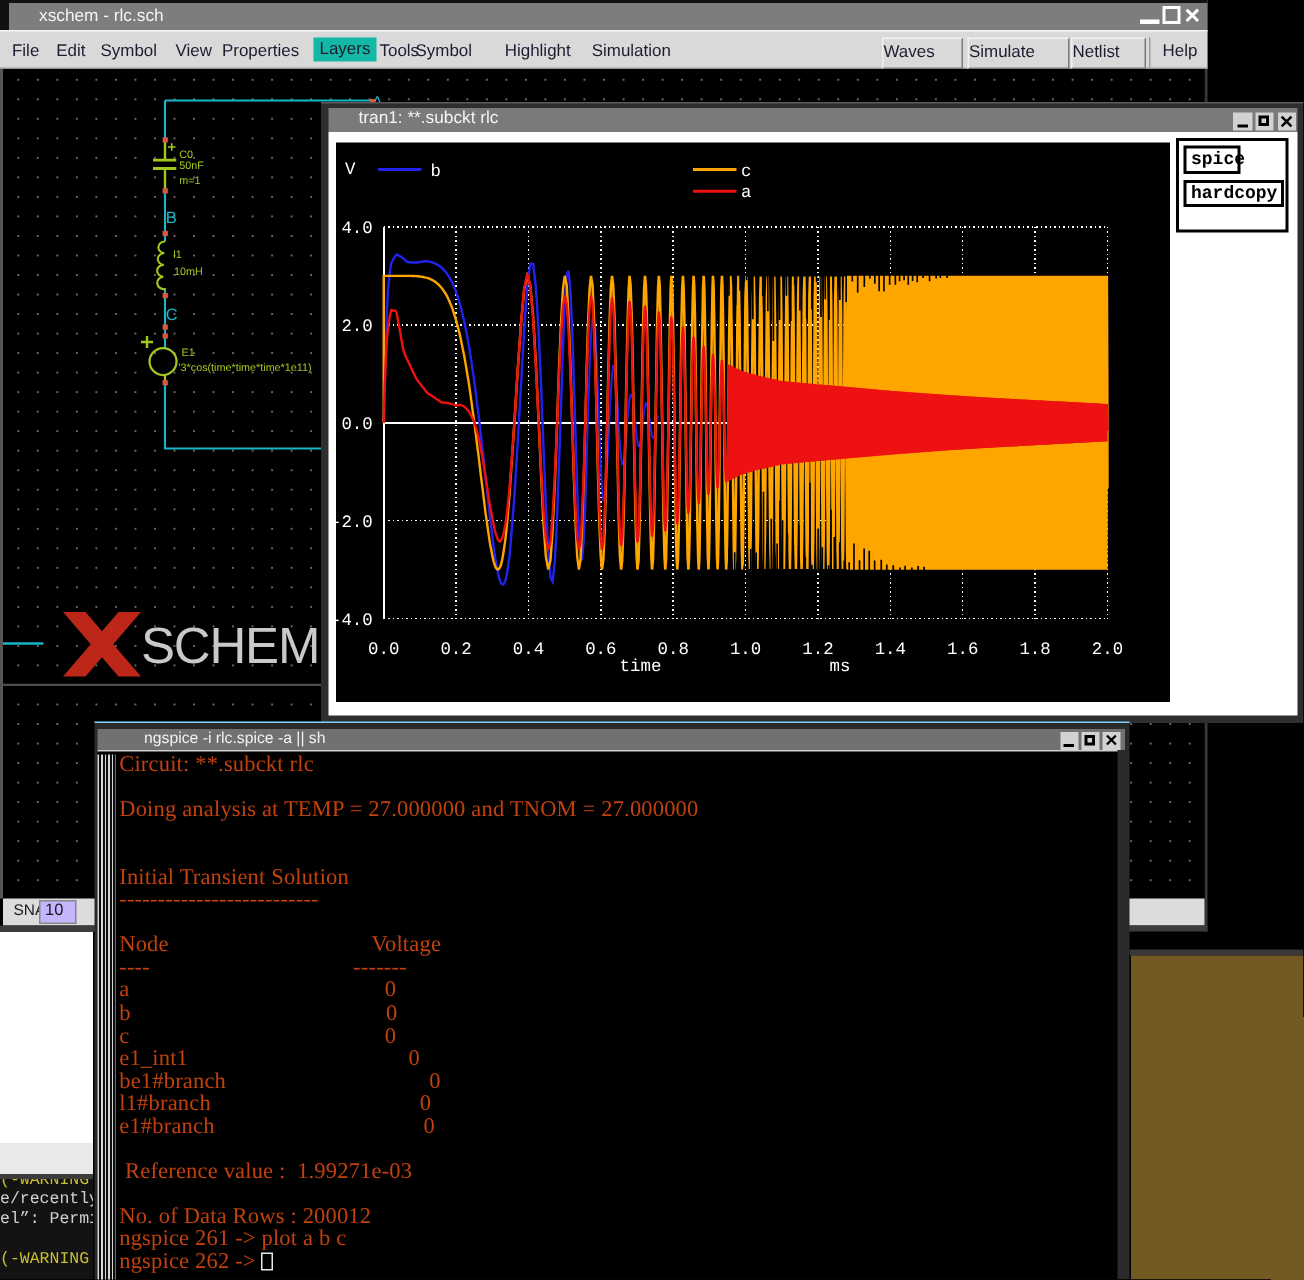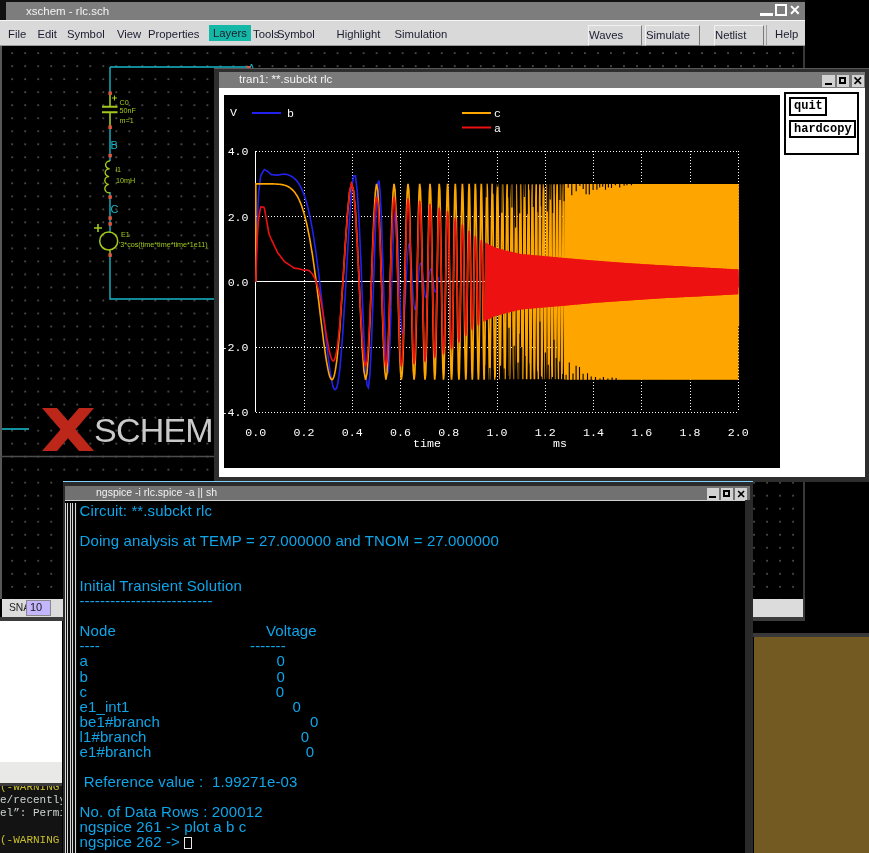--- a/index.html
+++ b/index.html
@@ -38,21 +38,21 @@
 .sqbtn{position:absolute;background:#d2d2d2;color:#000;font-weight:bold;text-align:center}
 #tplot{position:absolute;left:5px;top:6.5px;width:556px;height:373px;background:#000}
 #tpanel{position:absolute;left:565px;top:3.5px;width:75px;height:63px;border:2px solid #000;background:#fff}
 .pbtn{position:absolute;border:2px solid #000;background:#fff;font-family:"Liberation Mono",monospace;font-weight:bold;font-size:12px;color:#000;line-height:14px;padding:0 3px}
 
 #nw{left:63px;top:481px;width:690px;height:372px;background:#2a2a2a;border-top:1px solid #7dd3fc}
 #ntitle{position:absolute;left:2px;top:3.5px;width:685px;height:14.5px;background:#717171;color:#f2f2f2;font-size:10.5px}
 #ntitle span{position:absolute;left:31px;top:0.5px}
 #ncontent{position:absolute;left:2px;top:18px;width:680px;height:354px;background:#000;border-top:1.5px solid #cfcfcf}
 #nscroll{position:absolute;left:0;top:1.5px;width:12px;height:352.5px;background:repeating-linear-gradient(90deg,#d8d8d8 0 1px,#0e0e0e 1px 2.4px)}
-#nterm{position:absolute;left:14.5px;top:2px;font-family:Liberation Sans, sans-serif;font-size:15px;line-height:15.05px;color:#0ea5e9;white-space:pre;letter-spacing:0.12px}
+#nterm{position:absolute;left:14.5px;top:2px;font-family:Liberation Serif, serif;font-size:15px;line-height:15.05px;color:#c2410c;white-space:pre;letter-spacing:0.12px}
 #nterm .cur{display:inline-block;width:8px;height:12px;border:1px solid #e8e8e8;vertical-align:-2px}
 </style></head>
 <body>
 <div class="abs" id="brownline"></div>
 <div class="abs" id="brown"></div>
 <div class="abs" id="xtermwhite"></div>
 <div class="abs" id="xtermgray"></div>
 <div class="abs" id="console"><div style="margin-top:-5px"><span class="y">(-WARNING **:</span>
 <span style="color:#ccd2d2">e/recently-us</span>
 <span style="color:#ccd2d2">el”: Permiss</span>
@@ -71,21 +71,21 @@
       <span class="mi" style="left:37.5px">Edit</span>
       <span class="mi" style="left:67.0px">Symbol</span>
       <span class="mi" style="left:117.0px">View</span>
       <span class="mi" style="left:148.0px">Properties</span>
       <span class="mi" style="left:253.0px">Tools</span>
       <span class="mi" style="left:277px">Symbol</span>
       <span class="mi" style="left:336.5px">Highlight</span>
       <span class="mi" style="left:394.5px">Simulation</span>
       <span class="mi" id="layers" style="left:209px">Layers</span>
       <span class="btn" style="left:588px;width:53.5px">Waves</span>
-      <span class="btn" style="left:645px;width:55px">Simulate</span>
+      <span class="btn" style="left:645px;width:68px">Simulate</span>
       <span class="btn" style="left:714px;width:50px">Netlist</span>
       <span style="position:absolute;left:766px;top:4px;width:1px;height:21px;background:#9f9f9f"></span>
       <span class="mi" style="left:775px">Help</span>
     </div>
   <div class="abs" id="canvas"></div>
   <div class="abs" id="lstrip"></div>
   <svg id="schem" width="805" height="553" viewBox="0 0 805 553">
 <g stroke="#17b6c8" stroke-width="1.4" fill="none">
 <path d="M110,21H248M110,21V47M110,81V115M110,146V186M110,209V253H214"></path>
 <path d="M2,383H29" stroke-width="1.6"></path>
@@ -200,21 +200,21 @@
 <path d="M167.1,212.6L168.1,180.1L169.1,150.7L170.0,128.5L171.0,116.5L171.9,115.8L172.9,125.8L173.8,144.2L174.7,167.6L175.6,192.2L176.5,214.2L177.3,230.3L178.2,238.6L179.1,238.5L179.9,230.7L180.7,217.0L181.6,200.0L182.4,182.4L183.2,166.7L184.0,155.0L184.8,148.8L185.6,148.8L186.3,154.5L187.1,164.7L187.9,177.4L188.6,190.5L189.3,202.1L190.1,210.4L190.8,214.4L191.5,214.0L192.3,209.5L193.0,202.0L193.7,193.0L194.4,183.9L195.1,176.3L195.7,171.1L196.4,168.2L197.1,168.1L197.8,170.9L198.4,176.0L199.1,182.4L199.8,189.3L200.4,195.5L201.0,200.1L201.7,202.5L202.3,202.4L202.9,199.9L203.6,195.6L204.2,190.2L204.8,184.5L205.4,179.4L206.0,175.8L206.6,173.9L207.2,174.1L207.8,176.2L208.4,179.8L209.0,184.3L209.6,188.8L210.2,192.8L210.7,195.7L211.3,197.0L211.9,196.7L212.4,195.0L213.0,192.1L213.6,188.6L214.1,185.1L214.7,182.1" fill="none" stroke="#2222ee" stroke-width="1.3"></path>
 <path d="M31.8,186.8L31.8,88.9L32.5,88.9L33.2,88.9L34.0,88.9L34.7,88.9L35.4,88.9L36.1,88.9L36.9,88.9L37.6,88.9L38.3,88.9L39.0,88.9L39.8,88.9L40.5,88.9L41.2,88.9L41.9,88.9L42.7,88.9L43.4,88.9L44.1,88.9L44.8,88.9L45.6,88.9L46.3,88.9L47.0,88.9L47.7,88.9L48.4,88.9L49.2,88.9L49.9,88.9L50.6,89.0L51.3,89.0L52.1,89.0L52.8,89.1L53.5,89.1L54.2,89.2L55.0,89.2L55.7,89.3L56.4,89.4L57.1,89.5L57.9,89.6L58.6,89.8L59.3,89.9L60.0,90.1L60.8,90.3L61.5,90.5L62.2,90.8L62.9,91.1L63.6,91.4L64.4,91.8L65.1,92.2L65.8,92.7L66.5,93.2L67.3,93.8L68.0,94.4L68.7,95.1L69.4,95.8L70.2,96.7L70.9,97.6L71.6,98.6L72.3,99.7L73.1,100.8L73.8,102.1L74.5,103.5L75.2,105.0L75.9,106.7L76.7,108.4L77.4,110.3L78.1,112.4L78.8,114.6L79.6,116.9L80.3,119.4L81.0,122.1L81.7,124.9L82.5,127.9L83.2,131.1L83.9,134.5L84.6,138.1L85.4,141.9L86.1,145.8L86.8,150.0L87.5,154.3L88.3,158.8L89.0,163.6L89.7,168.5L90.4,173.5L91.1,178.8L91.9,184.2L92.6,189.7L93.3,195.3L94.0,201.1L94.8,206.9L95.5,212.8L96.2,218.8L96.9,224.7L97.7,230.6L98.4,236.5L99.1,242.2L99.8,247.8L100.6,253.1L101.3,258.3L102.0,263.1L102.7,267.6L103.5,271.7L104.2,275.4L104.9,278.5L105.6,281.0L106.3,283.0L107.1,284.2L107.8,284.7L108.5,284.5L109.2,283.4L110.0,281.5L110.7,278.6L111.4,274.9L112.1,270.3L112.9,264.7L113.6,258.2L114.3,250.8L115.0,242.6L115.8,233.6L116.2,227.2L118.7,190.0L121.1,152.2L123.4,119.8L125.5,97.6L127.5,88.9L129.5,95.1L131.4,115.3L133.2,146.4L135.0,183.6L136.7,221.4L138.3,253.8L139.9,276.0L141.5,284.7L143.0,278.5L144.4,258.3L145.9,227.2L147.3,190.0L148.6,152.2L150.0,119.8L151.3,97.6L152.5,88.9L153.8,95.1L155.0,115.3L156.2,146.4L157.4,183.6L158.5,221.4L159.7,253.8L160.8,276.0L161.9,284.7L163.0,278.5L164.0,258.3L165.1,227.2L166.1,190.0L167.1,152.2" fill="none" stroke="#ffa500" stroke-width="1.6"></path>
 <path d="M167.1,152.2L168.1,119.8L169.1,97.6L170.0,88.9L171.0,95.1L171.9,115.3L172.9,146.4L173.8,183.6L174.7,221.4L175.6,253.8L176.5,276.0L177.3,284.7L178.2,278.5L179.1,258.3L179.9,227.2L180.7,190.0L181.6,152.2L182.4,119.8L183.2,97.6L184.0,88.9L184.8,95.1L185.6,115.3L186.3,146.4L187.1,183.6L187.9,221.4L188.6,253.8L189.3,276.0L190.1,284.7L190.8,278.5L191.5,258.3L192.3,227.2L193.0,190.0L193.7,152.2L194.4,119.8L195.1,97.6L195.7,88.9L196.4,95.1L197.1,115.3L197.8,146.4L198.4,183.6L199.1,221.4L199.8,253.8L200.4,276.0L201.0,284.7L201.7,278.5L202.3,258.3L202.9,227.2L203.6,190.0L204.2,152.2L204.8,119.8L205.4,97.6L206.0,88.9L206.6,95.1L207.2,115.3L207.8,146.4L208.4,183.6L209.0,221.4L209.6,253.8L210.2,276.0L210.7,284.7L211.3,278.5L211.9,258.3L212.4,227.2L213.0,190.0L213.6,152.2L214.1,119.8L214.7,97.6L215.2,88.9L215.8,95.1L216.3,115.3L216.8,146.4L217.4,183.6L217.9,221.4L218.4,253.8L219.0,276.0L219.5,284.7L220.0,278.5L220.5,258.3L221.0,227.2L221.6,190.0L222.1,152.2L222.6,119.8L223.1,97.6L223.6,88.9L224.1,95.1L224.6,115.3L225.1,146.4L225.6,183.6L226.0,221.4L226.5,253.8L227.0,276.0L227.5,284.7L228.0,278.5L228.5,258.3L228.9,227.2L229.4,190.0L229.9,152.2L230.3,119.8L230.8,97.6L231.3,88.9L231.7,95.1L232.2,115.3L232.6,146.4L233.1,183.6L233.5,221.4L234.0,253.8L234.4,276.0L234.9,284.7L235.3,278.5L235.8,258.3L236.2,227.2L236.7,190.0L237.1,152.2L237.5,119.8L238.0,97.6L238.4,88.9L238.8,95.1L239.3,115.3L239.7,146.4L240.1,183.6L240.5,221.4L240.9,253.8L241.4,276.0L241.8,284.7L242.2,278.5L242.6,258.3L243.0,227.2L243.4,190.0L243.8,152.2L244.3,119.8L244.7,97.6L245.1,88.9L245.5,95.1L245.9,115.3L246.3,146.4L246.7,183.6L247.1,221.4L247.5,253.8L247.9,276.0L248.3,284.7L248.6,278.5L249.0,258.3L249.4,227.2L249.8,190.0L250.2,152.2L250.6,119.8L251.0,97.6L251.3,88.9L251.7,95.1L252.1,115.3L252.5,146.4L252.9,183.6L253.2,221.4L253.6,253.8L254.0,276.0L254.4,284.7L254.7,278.5L255.1,258.3L255.5,227.2L255.8,190.0L256.2,152.2L256.6,119.8L256.9,97.6L257.3,88.9L257.6,95.1L258.0,115.3L258.4,146.4L258.7,183.6L259.1,221.4L259.4,253.8L259.8,276.0L260.1,284.7L260.5,278.5L260.8,258.3L261.2,227.2L261.5,190.0L261.9,152.2L262.2,119.8L262.6,97.6L262.9,88.9L263.3,95.1L263.6,115.3L264.0,146.4L264.3,183.6L264.6,221.4L265.0,253.8L265.3,276.0L265.6,284.7L266.0,278.5L266.3,258.3L266.7,227.2L267.0,190.0L267.3,152.2L267.6,119.8L268.0,97.6L268.3,88.9L268.6,95.1L269.0,115.3L269.3,146.4L269.6,183.6L269.9,221.4L270.3,253.8L270.6,276.0L270.9,284.7L271.2,278.5L271.5,258.3L271.9,227.2L272.2,190.0L272.5,152.2L272.8,119.8L273.0,102.3L273.6,89.3L274.1,113.5L274.6,165.7L275.1,226.0L275.6,271.3L276.0,284.3L276.5,260.1L277.0,207.9L277.5,147.6L278.0,102.3L278.5,89.3L279.0,113.5L279.4,165.7L279.9,226.0L280.4,271.3L280.9,284.3L281.4,260.1L281.8,207.9L282.3,147.6L282.8,102.3L283.2,89.3L283.7,113.5L284.2,165.7L284.6,226.0L285.1,271.3L285.5,284.3L286.0,260.1L286.4,207.9L286.9,147.6L287.3,102.3L287.8,89.3L288.2,113.5L288.7,165.7L289.1,226.0L289.6,271.3L290.0,284.3L290.5,260.1L290.9,207.9L291.3,147.6L291.8,102.3L292.2,89.3L292.6,113.5L293.1,165.7L293.5,226.0L293.9,271.3L294.4,284.3L294.8,260.1L295.2,207.9L295.6,147.6L296.1,102.3L296.5,89.3L296.9,113.5L297.3,165.7L297.7,226.0L298.1,271.3L298.6,284.3L299.0,260.1L299.4,207.9L299.8,147.6L300.2,102.3L300.6,89.3L301.0,113.5L301.4,165.7L301.8,226.0L302.2,271.3L302.6,284.3L303.0,260.1L303.4,207.9L303.8,147.6L304.2,102.3L304.6,89.3L305.0,113.5L305.4,165.7L305.8,226.0L306.2,271.3L306.6,284.3L307.0,260.1L307.4,207.9L307.7,147.6L308.1,102.3L308.5,89.3L308.9,113.5L309.3,165.7L309.7,226.0L310.0,271.3L310.4,284.3L310.8,260.1L311.2,207.9L311.5,147.6L311.9,102.3L312.3,89.3L312.7,113.5L313.0,165.7L313.4,226.0L313.8,271.3L314.2,284.3L314.5,260.1L314.9,207.9L315.3,147.6L315.6,102.3L316.0,89.3L316.4,113.5L316.7,165.7L317.1,226.0L317.4,271.3L317.8,284.3L318.2,260.1L318.5,207.9L318.9,147.6L319.2,102.3L319.6,89.3L319.9,113.5L320.3,165.7L320.6,226.0L321.0,271.3L321.3,284.3L321.7,260.1L322.0,207.9L322.4,147.6L322.7,102.3L323.1,89.3L323.4,113.5L323.8,165.7L324.1,226.0L324.5,271.3L324.8,284.3L325.2,260.1L325.5,207.9L325.8,147.6L326.2,102.3L326.5,89.3L326.9,113.5L327.2,165.7L327.5,226.0L327.9,271.3L328.2,284.3L328.5,260.1L328.9,207.9L329.2,147.6L329.5,102.3L329.9,89.3L330.2,113.5L330.5,165.7L330.9,226.0L331.2,271.3L331.5,284.3L331.8,260.1L332.2,207.9L332.5,147.6L332.8,102.3L333.1,89.3L333.5,113.5L333.8,165.7L334.1,226.0L334.4,271.3L334.7,284.3L335.1,260.1L335.4,207.9L335.7,147.6L336.0,102.3L336.3,89.3L336.7,113.5L337.0,165.7L337.3,226.0L337.6,271.3L337.9,284.3L338.2,260.1L338.5,207.9L338.9,147.6L339.2,102.3L339.5,89.3L339.8,113.5L340.1,165.7L340.4,226.0L340.7,271.3L341.0,284.3L341.3,260.1L341.6,207.9L341.9,147.6L342.3,102.3L342.6,89.3L342.9,113.5L343.2,165.7L343.5,226.0L343.8,271.3L344.1,284.3L344.4,260.1L344.7,207.9L345.0,147.6L345.3,102.3L345.6,89.3L345.9,113.5L346.2,165.7L346.5,226.0L346.8,271.3L347.1,284.3L347.4,260.1L347.6,207.9L347.9,147.6L348.2,102.3L348.5,89.3L348.8,113.5L349.1,165.7L349.4,226.0L349.7,271.3L350.0,284.3L350.3,260.1L350.6,207.9L350.9,147.6L351.1,102.3L351.4,89.3L351.7,113.5L352.0,165.7L352.3,226.0L352.6,271.3L352.9,284.3L353.2,260.1L353.4,207.9L353.7,147.6L354.0,102.3L354.3,89.3L354.6,113.5L354.9,165.7L355.1,226.0L355.4,271.3L355.7,284.3L356.0,260.1L356.3,207.9L356.5,147.6L356.8,102.3L357.1,89.3L357.4,113.5L357.6,165.7L357.9,226.0L358.2,271.3L358.5,284.3L358.8,260.1L359.0,207.9L359.3,147.6L359.6,102.3L359.8,89.3L360.1,113.5L360.4,165.7L360.7,226.0L360.9,271.3L361.2,284.3L361.5,260.1L361.7,207.9L362.0,147.6L362.3,102.3L362.6,89.3L362.8,113.5L363.1,165.7L363.4,226.0L363.6,271.3L363.9,284.3L364.2,260.1L364.4,207.9L364.7,147.6L365.0,102.3L365.2,89.3L365.5,113.5L365.8,165.7L366.0,226.0L366.3,271.3L366.5,284.3L366.8,260.1L367.1,207.9L367.3,147.6L367.6,102.3L367.8,89.3L368.1,113.5L368.4,165.7L368.6,226.0L368.9,271.3L369.1,284.3L369.4,260.1L369.7,207.9L369.9,147.6L370.2,102.3L370.4,89.3L370.7,113.5L370.9,165.7L371.2,226.0L371.5,271.3L371.7,284.3L372.0,260.1L372.2,207.9L372.5,147.6L372.7,102.3L373.0,89.3L373.2,113.5L373.5,165.7L373.7,226.0L374.0,271.3L374.2,284.3L374.5,260.1L374.7,207.9L375.0,147.6L375.2,102.3L375.5,89.3L375.7,113.5L376.0,165.7L376.2,226.0L376.5,271.3L376.7,284.3L377.0,260.1L377.2,207.9L377.5,147.6L377.7,102.3L378.0,89.3L378.2,113.5L378.4,165.7L378.7,226.0L378.9,271.3L379.2,284.3L379.4,260.1L379.7,207.9L379.9,147.6L380.2,102.3L380.4,89.3L380.6,113.5L380.9,165.7L381.1,226.0L381.4,271.3L381.6,284.3L381.8,260.1L382.1,207.9L382.3,147.6L382.6,102.3L382.8,89.3L383.0,113.5L383.3,165.7L383.5,226.0L383.8,271.3L384.0,284.3L384.2,260.1L384.5,207.9L384.7,147.6L384.9,102.3L385.2,89.3L385.4,113.5L385.6,165.7L385.9,226.0L386.1,271.3L386.3,284.3L386.6,260.1L386.8,207.9L387.0,147.6L387.3,102.3L387.5,89.3L387.7,113.5L388.0,165.7L388.2,226.0L388.4,271.3L388.7,284.3L388.9,260.1L389.1,207.9L389.4,147.6L389.6,102.3L389.8,89.3L390.0,113.5L390.3,165.7L390.5,226.0L390.7,271.3L391.0,284.3L391.2,260.1L391.4,207.9L391.6,147.6L391.9,102.3L392.1,89.3L392.3,113.5L392.6,165.7L392.8,226.0L393.0,271.3L393.2,284.3L393.5,260.1L393.7,207.9L393.9,147.6L394.1,102.3L394.3,89.3L394.6,113.5L394.8,165.7L395.0,226.0L395.2,271.3L395.5,284.3L395.7,260.1L395.9,207.9L396.1,147.6L396.4,102.3L396.6,89.3L396.8,113.5L397.0,165.7L397.2,226.0L397.5,271.3L397.7,284.3L397.9,260.1L398.1,207.9L398.3,147.6L398.6,102.3L398.8,89.3L399.0,113.5L399.2,165.7L399.4,226.0L399.6,271.3L399.9,284.3L400.1,260.1L400.3,207.9L400.5,147.6L400.7,102.3L400.9,89.3L401.2,113.5L401.4,165.7L401.6,226.0L401.8,271.3L402.0,284.3L402.2,260.1L402.4,207.9L402.7,147.6L402.9,102.3L403.1,89.3L403.3,113.5L403.5,165.7L403.7,226.0L403.9,271.3L404.1,284.3L404.4,260.1L404.6,207.9L404.8,147.6L405.0,102.3L405.2,89.3L405.4,113.5L405.6,165.7L405.8,226.0L406.0,271.3L406.3,284.3L406.5,260.1L406.7,207.9L406.9,147.6L407.1,102.3L407.3,89.3L407.5,113.5L407.7,165.7L407.9,226.0L408.1,271.3L408.3,284.3L408.6,260.1L408.8,207.9L409.0,147.6L409.2,102.3L409.4,89.3L409.6,113.5L409.8,165.7L410.0,226.0L410.2,271.3L410.4,284.3L410.6,260.1L410.8,207.9L411.0,147.6L411.2,102.3L411.4,89.3L411.6,113.5L411.8,165.7L412.0,226.0L412.2,271.3L412.4,284.3L412.7,260.1L412.9,207.9L413.1,147.6L413.3,102.3L413.5,89.3L413.7,113.5L413.9,165.7L414.1,226.0L414.3,271.3L414.5,284.3L414.7,260.1L414.9,207.9L415.1,147.6L415.3,102.3L415.5,89.3L415.7,113.5L415.9,165.7L416.1,226.0L416.3,271.3L416.5,284.3L416.7,260.1L416.9,207.9L417.1,147.6L417.3,102.3L417.5,89.3L417.7,113.5L417.9,165.7L418.0,226.0L418.2,271.3L418.4,284.3L418.6,260.1L418.8,207.9L419.0,147.6L419.2,102.3L419.4,89.3L419.6,113.5L419.8,165.7L420.0,226.0L420.2,271.3L420.4,284.3L420.6,260.1L420.8,207.9L421.0,147.6L421.2,102.3L421.4,89.3L421.6,113.5L421.8,165.7L422.0,226.0L422.1,271.3L422.3,284.3L422.5,260.1L422.7,207.9L422.9,147.6L423.1,102.3L423.3,89.3L423.5,113.5L423.7,165.7L423.9,226.0L424.1,271.3L424.3,284.3L424.4,260.1L424.6,207.9L424.8,147.6L425.0,102.3L425.2,89.3L425.4,113.5L425.6,165.7L425.8,226.0L426.0,271.3L426.2,284.3L426.3,260.1L426.5,207.9L426.7,147.6L426.9,102.3L427.1,89.3L427.3,113.5L427.5,165.7L427.7,226.0L427.9,271.3L428.0,284.3L428.2,260.1L428.4,207.9L428.6,147.6L428.8,102.3L429.0,89.3L429.2,113.5L429.3,165.7L429.5,226.0L429.7,271.3L429.9,284.3L430.1,260.1L430.3,207.9L430.5,147.6L430.6,102.3L430.8,89.3L431.0,113.5L431.2,165.7L431.4,226.0L431.6,271.3L431.7,284.3L431.9,260.1L432.1,207.9L432.3,147.6L432.5,102.3L432.7,89.3L432.8,113.5L433.0,165.7L433.2,226.0L433.4,271.3L433.6,284.3L433.8,260.1L433.9,207.9L434.1,147.6L434.3,102.3L434.5,89.3L434.7,113.5L434.8,165.7L435.0,226.0L435.2,271.3L435.4,284.3L435.6,260.1L435.8,207.9L435.9,147.6L436.1,102.3L436.3,89.3L436.5,113.5L436.7,165.7L436.8,226.0L437.0,271.3L437.2,284.3L437.4,260.1L437.5,207.9L437.7,147.6L437.9,102.3L438.1,89.3L438.3,113.5L438.4,165.7L438.6,226.0L438.8,271.3L439.0,284.3L439.1,260.1L439.3,207.9L439.5,147.6L439.7,102.3L439.9,89.3L440.0,113.5L440.2,165.7L440.4,226.0L440.6,271.3L440.7,284.3L440.9,260.1L441.1,207.9L441.3,147.6L441.4,102.3L441.6,89.3L441.8,113.5L442.0,165.7L442.1,226.0L442.3,271.3L442.5,284.3L442.7,260.1L442.8,207.9L443.0,147.6L443.2,102.3L443.4,89.3L443.5,113.5L443.7,165.7L443.9,226.0L444.1,271.3L444.2,284.3L444.4,260.1L444.6,207.9L444.7,147.6L444.9,102.3L445.1,89.3L445.3,113.5L445.4,165.7L445.6,226.0L445.8,271.3L445.9,284.3L446.1,260.1L446.3,207.9L446.5,147.6L446.6,102.3L446.8,89.3L447.0,113.5L447.1,165.7L447.3,226.0L447.5,271.3L447.7,284.3L447.8,260.1L448.0,207.9L448.2,147.6L448.3,102.3L448.5,89.3L448.7,113.5L448.8,165.7L449.0,226.0L449.2,271.3L449.3,284.3L449.5,260.1L449.7,207.9L449.9,147.6L450.0,102.3L450.2,89.3L450.4,113.5L450.5,165.7L450.7,226.0L450.9,271.3L451.0,284.3L451.2,260.1L451.4,207.9L451.5,147.6L451.7,102.3L451.9,89.3L452.0,113.5L452.2,165.7L452.4,226.0L452.5,271.3L452.7,284.3L452.9,260.1L453.0,207.9L453.2,147.6L453.4,102.3L453.5,89.3L453.7,113.5L453.9,165.7L454.0,226.0L454.2,271.3L454.3,284.3L454.5,260.1L454.7,207.9L454.8,147.6L455.0,102.3L455.2,89.3L455.3,113.5L455.5,165.7L455.7,226.0L455.8,271.3L456.0,284.3L456.2,260.1L456.3,207.9L456.5,147.6L456.6,102.3L456.8,89.3L457.0,113.5L457.1,165.7L457.3,226.0L457.5,271.3L457.6,284.3L457.8,260.1L457.9,207.9L458.1,147.6L458.3,102.3L458.4,89.3L458.6,113.5L458.7,165.7L458.9,226.0L459.1,271.3L459.2,284.3L459.4,260.1L459.6,207.9L459.7,147.6L459.9,102.3L460.0,89.3L460.2,113.5L460.4,165.7L460.5,226.0L460.7,271.3L460.8,284.3L461.0,260.1L461.2,207.9L461.3,147.6L461.5,102.3L461.6,89.3L461.8,113.5L462.0,165.7L462.1,226.0L462.3,271.3L462.4,284.3L462.6,260.1L462.7,207.9L462.9,147.6L463.1,102.3L463.2,89.3L463.4,113.5L463.5,165.7L463.7,226.0L463.8,271.3L464.0,284.3L464.2,260.1L464.3,207.9L464.5,147.6L464.6,102.3L464.8,89.3L464.9,113.5L465.1,165.7L465.3,226.0L465.4,271.3L465.6,284.3L465.7,260.1L465.9,207.9L466.0,147.6L466.2,102.3L466.4,89.3L466.5,113.5L466.7,165.7L466.8,226.0L467.0,271.3L467.1,284.3L467.3,260.1L467.4,207.9L467.6,147.6L467.8,102.3L467.9,89.3L468.1,113.5L468.2,165.7L468.4,226.0L468.5,271.3L468.7,284.3L468.8,260.1L469.0,207.9L469.1,147.6L469.3,102.3L469.4,89.3L469.6,113.5L469.8,165.7L469.9,226.0L470.1,271.3L470.2,284.3L470.4,260.1L470.5,207.9L470.7,147.6L470.8,102.3L471.0,89.3L471.1,113.5L471.3,165.7L471.4,226.0L471.6,271.3L471.7,284.3L471.9,260.1L472.0,207.9L472.2,147.6L472.3,102.3L472.5,89.3L472.6,113.5L472.8,165.7L473.0,226.0L473.1,271.3L473.3,284.3L473.4,260.1L473.6,207.9L473.7,147.6L473.9,102.3L474.0,89.3L474.2,113.5L474.3,165.7L474.5,226.0L474.6,271.3L474.8,284.3L474.9,260.1L475.1,207.9L475.2,147.6L475.4,102.3L475.5,89.3L475.7,113.5L475.8,165.7L476.0,226.0L476.1,271.3L476.3,284.3L476.4,260.1L476.5,207.9L476.7,147.6L476.8,102.3L477.0,89.3L477.1,113.5L477.3,165.7L477.4,226.0L477.6,271.3L477.7,284.3L477.9,260.1L478.0,207.9L478.2,147.6L478.3,102.3L478.5,89.3L478.6,113.5L478.8,165.7L478.9,226.0L479.1,271.3L479.2,284.3L479.4,260.1L479.5,207.9L479.6,147.6L479.8,102.3L479.9,89.3L480.1,113.5L480.2,165.7L480.4,226.0L480.5,271.3L480.7,284.3L480.8,260.1L481.0,207.9L481.1,147.6L481.3,102.3L481.4,89.3L481.5,113.5L481.7,165.7L481.8,226.0L482.0,271.3L482.1,284.3L482.3,260.1L482.4,207.9L482.6,147.6L482.7,102.3L482.9,89.3L483.0,113.5L483.1,165.7L483.3,226.0L483.4,271.3L483.6,284.3L483.7,260.1L483.9,207.9L484.0,147.6L484.1,102.3L484.3,89.3L484.4,113.5L484.6,165.7L484.7,226.0L484.9,271.3L485.0,284.3L485.2,260.1L485.3,207.9L485.4,147.6L485.6,102.3L485.7,89.3L485.9,113.5L486.0,165.7L486.2,226.0L486.3,271.3L486.4,284.3L486.6,260.1L486.7,207.9L486.9,147.6L487.0,102.3L487.1,89.3L487.3,113.5L487.4,165.7L487.6,226.0L487.7,271.3L487.9,284.3L488.0,260.1L488.1,207.9L488.3,147.6L488.4,102.3L488.6,89.3L488.7,113.5L488.8,165.7L489.0,226.0L489.1,271.3L489.3,284.3L489.4,260.1L489.5,207.9L489.7,147.6L489.8,102.3L490.0,89.3L490.1,113.5L490.2,165.7L490.4,226.0L490.5,271.3L490.7,284.3L490.8,260.1L490.9,207.9L491.1,147.6L491.2,102.3L491.4,89.3L491.5,113.5L491.6,165.7L491.8,226.0L491.9,271.3L492.1,284.3L492.2,260.1L492.3,207.9L492.5,147.6L492.6,102.3L492.8,89.3L492.9,113.5L493.0,165.7L493.2,226.0L493.3,271.3L493.4,284.3L493.6,260.1L493.7,207.9L493.9,147.6L494.0,102.3L494.1,89.3L494.3,113.5L494.4,165.7L494.5,226.0L494.7,271.3L494.8,284.3L495.0,260.1L495.1,207.9L495.2,147.6L495.4,102.3L495.5,89.3L495.6,113.5L495.8,165.7L495.9,226.0L496.0,271.3L496.2,284.3L496.3,260.1L496.5,207.9L496.6,147.6L496.7,102.3L496.9,89.3L497.0,113.5L497.1,165.7L497.3,226.0L497.4,271.3L497.5,284.3L497.7,260.1L497.8,207.9L498.0,147.6L498.1,102.3L498.2,89.3L498.4,113.5L498.5,165.7L498.6,226.0L498.8,271.3L498.9,284.3L499.0,260.1L499.2,207.9L499.3,147.6L499.4,102.3L499.6,89.3L499.7,113.5L499.8,165.7L500.0,226.0L500.1,271.3L500.2,284.3L500.4,260.1L500.5,207.9L500.6,147.6L500.8,102.3L500.9,89.3L501.0,113.5L501.2,165.7L501.3,226.0L501.4,271.3L501.6,284.3L501.7,260.1L501.8,207.9L502.0,147.6L502.1,102.3L502.2,89.3L502.4,113.5L502.5,165.7L502.6,226.0L502.8,271.3L502.9,284.3L503.0,260.1L503.2,207.9L503.3,147.6L503.4,102.3L503.6,89.3L503.7,113.5L503.8,165.7L504.0,226.0L504.1,271.3L504.2,284.3L504.4,260.1L504.5,207.9L504.6,147.6L504.8,102.3L504.9,89.3L505.0,113.5L505.1,165.7L505.3,226.0L505.4,271.3L505.5,284.3L505.7,260.1L505.8,207.9L505.9,147.6L506.1,102.3L506.2,89.3L506.3,113.5L506.5,165.7L506.6,226.0L506.7,271.3L506.8,284.3L507.0,260.1L507.1,207.9L507.2,147.6L507.4,102.3L507.5,89.3L507.6,113.5L507.8,165.7L507.9,226.0L508.0,271.3L508.1,284.3L508.3,260.1L508.4,207.9L508.5,147.6L508.7,102.3L508.8,89.3L508.9,113.5L509.1,165.7L509.2,226.0L509.3,271.3L509.4,284.3L509.6,260.1L509.7,207.9L509.8,147.6L510.0,102.3L510.1,89.3L510.2,113.5L510.3,165.7L510.5,226.0L510.6,271.3L510.7,284.3L510.9,260.1L511.0,207.9L511.1,147.6L511.2,102.3L511.4,89.3L511.5,113.5L511.6,165.7L511.7,226.0L511.9,271.3L512.0,284.3L512.1,260.1L512.3,207.9L512.4,147.6L512.5,102.3L512.6,89.3L512.8,113.5L512.9,165.7L513.0,226.0L513.1,271.3L513.3,284.3L513.4,260.1L513.5,207.9L513.7,147.6L513.8,102.3L513.9,89.3L514.0,113.5L514.2,165.7L514.3,226.0L514.3,230.7" fill="none" stroke="#ffa500" stroke-width="1.7"></path>
 <path d="M340.6,88.9H514.3V284.8H340.6Z" fill="#ffa500" stroke="none"></path>
 <path d="M262,88.3v13.9M266.4,88.3v20.0M269.4,88.3v10.4M273.7,88.3v3.5M277.9,88.3v29.5M281.4,88.3v14.8M284.5,88.3v14.1M287.9,88.3v24.2M291.6,88.3v44.1M295.7,88.3v30.0M300.3,88.3v13.8M303.2,88.3v30.7M305.8,88.3v6.5M309.3,88.3v23.7M313.8,88.3v29.0M317.3,88.3v22.9M320.4,88.3v4.7M323.3,88.3v28.1M326.2,88.3v16.2M328.7,88.3v29.8M331.5,88.3v11.4M335.9,88.3v16.7M340.1,88.3v18.0M344.2,88.3v4.4M347.8,88.3v11.9M352.2,88.3v8.0M355.9,88.3v2.6M359.2,88.3v5.8M362.1,88.3v10.9M365.3,88.3v11.1M369.1,88.3v6.6M372.9,88.3v6.5M375.7,88.3v4.2M378.7,88.3v3.5M381.5,88.3v6.5M384.4,88.3v4.1M387.5,88.3v4.8M391.4,88.3v2.0M395.7,88.3v4.2M400.1,88.3v2.4M402.9,88.3v2.0M407.4,88.3v2.0M262,285.4v-15.3M265.8,285.4v-12.3M269.1,285.4v-10.6M272.1,285.4v-3.4M276.5,285.4v-14.6M280.1,285.4v-12.0M284.2,285.4v-4.3M287.5,285.4v-4.6M290.2,285.4v-34.6M294.1,285.4v-18.0M297.7,285.4v-33.5M301.0,285.4v-24.5M304.9,285.4v-16.9M308.5,285.4v-30.5M312.9,285.4v-8.9M317.3,285.4v-3.9M321.4,285.4v-28.0M324.2,285.4v-15.6M328.4,285.4v-3.5M332.2,285.4v-22.4M335.8,285.4v-18.9M338.8,285.4v-6.5M342.1,285.4v-5.6M345.3,285.4v-18.0M349.0,285.4v-6.9M352.1,285.4v-14.7M355.5,285.4v-13.3M359.1,285.4v-6.7M363.5,285.4v-7.2M367.2,285.4v-4.0M371.5,285.4v-3.5M376.0,285.4v-2.0M379.4,285.4v-3.3M383.9,285.4v-2.0M388.1,285.4v-3.0M392.1,285.4v-2.5M285,284.8v-52M296,284.8v-46M316,284.8v-58M330,284.8v-40" fill="none" stroke="#000000" stroke-width="1.1"></path>
 <path d="M31.8,186.8L31.8,186.8L32.5,162.3L33.2,144.9L34.0,131.0L34.7,123.5L35.4,119.1L36.1,114.6L36.9,111.7L37.6,111.9L38.3,112.0L39.0,112.1L39.8,112.3L40.5,113.7L41.2,117.8L41.9,121.8L42.7,125.9L43.4,130.0L44.1,134.0L44.8,138.1L45.6,140.5L46.3,142.0L47.0,143.6L47.7,145.1L48.4,146.7L49.2,148.2L49.9,149.8L50.6,151.3L51.3,152.8L52.1,154.4L52.8,155.9L53.5,157.5L54.2,158.4L55.0,159.4L55.7,160.3L56.4,161.2L57.1,162.2L57.9,163.1L58.6,164.0L59.3,165.0L60.0,165.9L60.8,166.9L61.5,167.3L62.2,167.8L62.9,168.2L63.6,168.7L64.4,169.2L65.1,169.7L65.8,170.1L66.5,170.6L67.3,171.1L68.0,171.6L68.7,172.1L69.4,172.6L70.2,173.2L70.9,173.3L71.6,173.4L72.3,173.4L73.1,173.5L73.8,173.6L74.5,173.7L75.2,173.9L75.9,174.0L76.7,174.2L77.4,174.4L78.1,174.6L78.8,174.9L79.6,175.2L80.3,175.3L81.0,175.2L81.7,175.0L82.5,175.0L83.2,175.1L83.9,175.3L84.6,175.6L85.4,176.0L86.1,176.6L86.8,177.2L87.5,178.0L88.3,179.0L89.0,180.1L89.7,181.3L90.4,182.6L91.1,184.1L91.9,185.8L92.6,187.9L93.3,190.2L94.0,192.8L94.8,195.7L95.5,198.9L96.2,202.4L96.9,206.2L97.7,210.2L98.4,214.5L99.1,219.0L99.8,223.6L100.6,228.4L101.3,233.3L102.0,238.1L102.7,242.3L103.5,246.4L104.2,250.3L104.9,253.9L105.6,257.2L106.3,260.0L107.1,262.5L107.8,264.3L108.5,265.6L109.2,266.0L110.0,265.4L110.7,263.9L111.4,261.7L112.1,258.6L112.9,254.6L113.6,249.6L114.3,243.8L115.0,237.0L115.8,229.4L116.2,223.8L118.7,189.8L121.1,152.8L123.4,119.6L125.5,96.8L127.5,87.5L129.5,95.3L131.4,117.6L133.2,148.8L135.0,183.9L136.7,217.4L138.3,244.9L139.9,264.1L141.5,271.6L143.0,266.2L144.4,248.7L145.9,221.8L147.3,189.5L148.6,156.9L150.0,128.7L151.3,109.5L152.5,102.0L153.8,107.4L155.0,124.9L156.2,151.8L157.4,184.1L158.5,216.7L159.7,244.9L160.8,264.1L161.9,271.6L163.0,266.2L164.0,248.7L165.1,221.8L166.1,189.5L167.1,156.9" fill="none" stroke="#ee1111" stroke-width="1.6"></path>
 <path d="M167.1,156.9L168.1,128.7L169.1,109.5L170.0,102.0L171.0,107.4L171.9,124.9L172.9,151.8L173.8,184.1L174.7,216.7L175.6,244.9L176.5,264.1L177.3,271.5L178.2,265.9L179.1,248.4L179.9,221.5L180.7,189.5L181.6,157.2L182.4,129.5L183.2,110.7L184.0,103.5L184.8,108.9L185.6,126.2L186.3,152.6L187.1,184.1L187.9,215.9L188.6,243.2L189.3,261.8L190.1,268.9L190.8,263.5L191.5,246.5L192.3,220.5L193.0,189.4L193.7,158.1L194.4,131.2L195.1,112.9L195.7,105.8L196.4,111.1L197.1,127.9L197.8,153.6L198.4,184.2L199.1,215.1L199.8,241.6L200.4,259.7L201.0,266.6L201.7,261.3L202.3,244.7L202.9,219.4L203.6,189.3L204.2,159.1L204.8,133.2L205.4,115.7L206.0,109.0L206.6,114.2L207.2,130.4L207.8,155.0L208.4,184.3L209.0,213.8L209.6,239.0L210.2,256.2L210.7,262.7L211.3,257.6L211.9,241.8L212.4,217.8L213.0,189.2L213.6,160.4L214.1,135.8L214.7,119.1L215.2,112.8L215.8,117.7L216.3,133.1L216.8,156.5L217.4,184.4L217.9,212.5L218.4,236.6L219.0,252.9L219.5,259.1L220.0,254.3L220.5,239.3L221.0,216.4L221.6,189.1L222.1,161.6L222.6,138.2L223.1,122.2L223.6,116.1L224.1,120.8L224.6,135.5L225.1,158.0L225.6,184.6L226.0,211.1L226.5,233.7L227.0,248.8L227.5,254.4L228.0,249.7L228.5,235.5L228.9,214.1L229.4,188.9L229.9,163.7L230.3,142.4L230.8,128.0L231.3,122.8L231.7,127.3L232.2,140.7L232.6,160.9L233.1,184.8L233.5,208.6L234.0,228.9L234.4,242.4L234.9,247.4L235.3,243.1L235.8,230.4L236.2,211.3L236.7,188.7L237.1,166.1L237.5,147.0L238.0,134.2L238.4,129.5L238.8,133.5L239.3,145.6L239.7,163.7L240.1,185.0L240.5,206.3L240.9,224.4L241.4,236.5L241.8,240.9L242.2,237.1L242.6,225.7L243.0,208.6L243.4,188.5L243.8,168.4L244.3,151.4L244.7,140.0L245.1,135.8L245.5,139.4L245.9,150.2L246.3,166.2L246.7,185.2L247.1,204.1L247.5,220.1L247.9,230.9L248.3,234.8L248.6,231.3L249.0,221.3L249.4,206.2L249.8,188.3L250.2,170.4L250.6,155.2L251.0,144.9L251.3,141.1L251.7,144.3L252.1,153.8L252.5,168.3L252.9,185.4L253.2,202.5L253.6,217.0L254.0,226.8L254.4,230.4L254.7,227.4L255.1,218.3L255.5,204.5L255.8,188.2L256.2,171.8L256.6,158.0L256.9,148.6L257.3,145.1L257.6,148.0L258.0,156.7L258.4,169.9L258.7,185.5L259.1,201.1L259.4,214.3L259.8,223.2L260.1,226.5L260.5,223.8L260.8,215.5L261.2,202.9L261.5,188.1L261.9,173.1L262.2,160.4L262.6,151.8L262.9,148.6L263.3,151.2L263.6,159.2L264.0,171.2L264.3,185.6L264.6,200.0L265.0,212.3L265.3,220.6L265.6,223.7L266.0,221.2L266.3,213.5L266.7,201.8L267.0,188.0L267.3,174.1L267.6,162.2L268.0,154.2L268.3,151.2L268.6,153.6L269.0,161.1L269.3,172.3L269.6,185.7L269.9,199.1L270.3,210.5L270.6,218.2L270.9,221.1L271.2,218.8L271.5,211.6L271.9,200.8L272.2,187.9L272.5,175.0L272.8,163.9L273.0,158.1L273.6,153.8L274.1,162.1L274.6,179.7L275.1,199.9L275.6,215.0L276.0,219.3L276.5,211.1L277.0,193.8L277.5,173.9L278.0,159.1L278.5,154.9L279.0,162.9L279.4,180.0L279.9,199.5L280.4,214.1L280.9,218.2L281.4,210.3L281.8,193.5L282.3,174.3L282.8,160.0L283.2,156.0L283.7,163.7L284.2,180.2L284.6,199.1L285.1,213.1L285.5,217.1L286.0,209.5L286.4,193.3L286.9,174.8L287.3,160.9L287.8,157.0L288.2,164.5L288.7,180.4L289.1,198.6L289.6,212.2L290.0,216.1L290.5,208.7L290.9,193.1L291.3,175.2L291.8,161.8L292.2,158.0L292.6,165.3L293.1,180.6L293.5,198.2L293.9,211.4L294.4,215.1L294.8,208.0L295.2,192.9L295.6,175.6L296.1,162.6L296.5,159.0L296.9,166.0L297.3,180.8L297.7,197.9L298.1,210.7L298.6,214.3L299.0,207.4L299.4,192.7L299.8,175.8L300.2,163.1L300.6,159.5L301.0,166.3L301.4,180.9L301.8,197.7L302.2,210.3L302.6,213.9L303.0,207.2L303.4,192.6L303.8,175.9L304.2,163.4L304.6,159.8L305.0,166.6L305.4,181.0L305.8,197.6L306.2,210.0L306.6,213.6L307.0,206.9L307.4,192.6L307.7,176.1L308.1,163.7L308.5,160.2L308.9,166.8L309.3,181.1L309.7,197.5L310.0,209.7L310.4,213.2L310.8,206.6L311.2,192.5L311.5,176.2L311.9,164.0L312.3,160.5L312.7,167.1L313.0,181.1L313.4,197.3L313.8,209.4L314.2,212.9L314.5,206.4L314.9,192.4L315.3,176.4L315.6,164.3L316.0,160.9L316.4,167.3L316.7,181.2L317.1,197.2L317.4,209.2L317.8,212.6L318.2,206.1L318.5,192.4L318.9,176.5L319.2,164.6L319.6,161.2L319.9,167.6L320.3,181.3L320.6,197.1L321.0,208.9L321.3,212.3L321.7,205.9L322.0,192.3L322.4,176.6L322.7,164.9L323.1,161.5L323.4,167.8L323.8,181.3L324.1,196.9L324.5,208.6L324.8,211.9L325.2,205.7L325.5,192.2L325.8,176.7L326.2,165.1L326.5,161.8L326.9,168.0L327.2,181.4L327.5,196.8L327.9,208.3L328.2,211.6L328.5,205.4L328.9,192.2L329.2,176.9L329.5,165.4L329.9,162.1L330.2,168.3L330.5,181.5L330.9,196.7L331.2,208.1L331.5,211.3L331.8,205.2L332.2,192.1L332.5,177.0L332.8,165.6L333.1,162.4L333.5,168.5L333.8,181.5L334.1,196.6L334.4,207.8L334.7,211.1L335.1,205.0L335.4,192.0L335.7,177.1L336.0,165.9L336.3,162.7L336.7,168.7L337.0,181.6L337.3,196.5L337.6,207.6L337.9,210.8L338.2,204.8L338.5,192.0L338.9,177.2L339.2,166.1L339.5,163.0L339.8,168.9L340.1,181.7L340.4,196.3L340.7,207.4L341.0,210.5L341.3,204.6L341.6,191.9L341.9,177.3L342.3,166.4L342.6,163.2L342.9,169.1L343.2,181.7L343.5,196.2L343.8,207.1L344.1,210.2L344.4,204.4L344.7,191.9L345.0,177.4L345.3,166.6L345.6,163.5L345.9,169.3L346.2,181.8L346.5,196.1L346.8,206.9L347.1,210.0L347.4,204.2L347.6,191.8L347.9,177.5L348.2,166.8L348.5,163.8L348.8,169.5L349.1,181.8L349.4,196.0L349.7,206.7L350.0,209.7L350.3,204.0L350.6,191.7L350.9,177.6L351.1,167.0L351.4,164.0L351.7,169.7L352.0,181.9L352.3,195.9L352.6,206.5L352.9,209.5L353.2,203.8L353.4,191.7L353.7,177.7L354.0,167.2L354.3,164.3L354.6,169.9L354.9,181.9L355.1,195.8L355.4,206.2L355.7,209.2L356.0,203.6L356.3,191.6L356.5,177.8L356.8,167.5L357.1,164.5L357.4,170.1L357.6,182.0L357.9,195.7L358.2,206.0L358.5,209.0L358.8,203.4L359.0,191.6L359.3,177.9L359.6,167.7L359.8,164.7L360.1,170.2L360.4,182.0L360.7,195.6L360.9,205.8L361.2,208.7L361.5,203.3L361.7,191.5L362.0,178.0L362.3,167.9L362.6,165.0L362.8,170.4L363.1,182.1L363.4,195.5L363.6,205.6L363.9,208.5L364.2,203.1L364.4,191.5L364.7,178.1L365.0,168.1L365.2,165.2L365.5,170.6L365.8,182.1L366.0,195.4L366.3,205.4L366.5,208.3L366.8,202.9L367.1,191.4L367.3,178.2L367.6,168.3L367.8,165.4L368.1,170.8L368.4,182.2L368.6,195.4L368.9,205.2L369.1,208.0L369.4,202.7L369.7,191.4L369.9,178.3L370.2,168.5L370.4,165.7L370.7,170.9L370.9,182.2L371.2,195.3L371.5,205.0L371.7,207.8L372.0,202.6L372.2,191.3L372.5,178.4L372.7,168.7L373.0,165.9L373.2,171.1L373.5,182.3L373.7,195.2L374.0,204.8L374.2,207.6L374.5,202.4L374.7,191.3L375.0,178.5L375.2,168.9L375.5,166.1L375.7,171.3L376.0,182.3L376.2,195.1L376.5,204.6L376.7,207.4L377.0,202.2L377.2,191.2L377.5,178.6L377.7,169.0L378.0,166.3L378.2,171.4L378.4,182.4L378.7,195.0L378.9,204.5L379.2,207.2L379.4,202.1L379.7,191.2L379.9,178.6L380.2,169.2L380.4,166.5L380.6,171.6L380.9,182.4L381.1,194.9L381.4,204.3L381.6,206.9L381.8,201.9L382.1,191.1L382.3,178.7L382.6,169.4L382.8,166.7L383.0,171.7L383.3,182.5L383.5,194.8L383.8,204.1L384.0,206.8L384.2,201.8L384.5,191.1L384.7,178.8L384.9,169.5L385.2,166.9L385.4,171.8L385.6,182.5L385.9,194.8L386.1,204.0L386.3,206.6L386.6,201.7L386.8,191.1L387.0,178.8L387.3,169.7L387.5,167.0L387.7,172.0L388.0,182.5L388.2,194.7L388.4,203.9L388.7,206.5L388.9,201.6L389.1,191.0L389.4,178.9L389.6,169.8L389.8,167.2L390.0,172.1L390.3,182.6L390.5,194.7L390.7,203.7L391.0,206.3L391.2,201.5L391.4,191.0L391.6,179.0L391.9,169.9L392.1,167.4L392.3,172.2L392.6,182.6L392.8,194.6L393.0,203.6L393.2,206.2L393.5,201.3L393.7,191.0L393.9,179.0L394.1,170.1L394.3,167.5L394.6,172.3L394.8,182.6L395.0,194.5L395.2,203.5L395.5,206.0L395.7,201.2L395.9,190.9L396.1,179.1L396.4,170.2L396.6,167.7L396.8,172.4L397.0,182.7L397.2,194.5L397.5,203.3L397.7,205.9L397.9,201.1L398.1,190.9L398.3,179.2L398.6,170.3L398.8,167.8L399.0,172.5L399.2,182.7L399.4,194.4L399.6,203.2L399.9,205.7L400.1,201.0L400.3,190.9L400.5,179.2L400.7,170.5L400.9,168.0L401.2,172.6L401.4,182.7L401.6,194.4L401.8,203.1L402.0,205.6L402.2,200.9L402.4,190.9L402.7,179.3L402.9,170.6L403.1,168.1L403.3,172.8L403.5,182.8L403.7,194.3L403.9,203.0L404.1,205.4L404.4,200.8L404.6,190.8L404.8,179.3L405.0,170.7L405.2,168.2L405.4,172.9L405.6,182.8L405.8,194.2L406.0,202.8L406.3,205.3L406.5,200.7L406.7,190.8L406.9,179.4L407.1,170.8L407.3,168.4L407.5,173.0L407.7,182.8L407.9,194.2L408.1,202.7L408.3,205.1L408.6,200.6L408.8,190.8L409.0,179.4L409.2,171.0L409.4,168.5L409.6,173.1L409.8,182.9L410.0,194.1L410.2,202.6L410.4,205.0L410.6,200.5L410.8,190.7L411.0,179.5L411.2,171.1L411.4,168.7L411.6,173.2L411.8,182.9L412.0,194.1L412.2,202.5L412.4,204.9L412.7,200.4L412.9,190.7L413.1,179.6L413.3,171.2L413.5,168.8L413.7,173.3L413.9,182.9L414.1,194.0L414.3,202.4L414.5,204.7L414.7,200.3L414.9,190.7L415.1,179.6L415.3,171.3L415.5,168.9L415.7,173.4L415.9,182.9L416.1,194.0L416.3,202.2L416.5,204.6L416.7,200.2L416.9,190.6L417.1,179.7L417.3,171.4L417.5,169.1L417.7,173.5L417.9,183.0L418.0,193.9L418.2,202.1L418.4,204.5L418.6,200.1L418.8,190.6L419.0,179.7L419.2,171.5L419.4,169.2L419.6,173.6L419.8,183.0L420.0,193.9L420.2,202.0L420.4,204.3L420.6,200.0L420.8,190.6L421.0,179.8L421.2,171.7L421.4,169.3L421.6,173.7L421.8,183.0L422.0,193.8L422.1,201.9L422.3,204.2L422.5,199.9L422.7,190.6L422.9,179.8L423.1,171.8L423.3,169.5L423.5,173.8L423.7,183.1L423.9,193.8L424.1,201.8L424.3,204.1L424.4,199.8L424.6,190.5L424.8,179.9L425.0,171.9L425.2,169.6L425.4,173.9L425.6,183.1L425.8,193.7L426.0,201.7L426.2,203.9L426.3,199.7L426.5,190.5L426.7,179.9L426.9,172.0L427.1,169.7L427.3,174.0L427.5,183.1L427.7,193.7L427.9,201.6L428.0,203.8L428.2,199.6L428.4,190.5L428.6,180.0L428.8,172.1L429.0,169.8L429.2,174.1L429.3,183.1L429.5,193.6L429.7,201.4L429.9,203.7L430.1,199.5L430.3,190.4L430.5,180.0L430.6,172.2L430.8,170.0L431.0,174.1L431.2,183.2L431.4,193.6L431.6,201.4L431.7,203.6L431.9,199.4L432.1,190.4L432.3,180.1L432.5,172.3L432.7,170.1L432.8,174.2L433.0,183.2L433.2,193.5L433.4,201.3L433.6,203.5L433.8,199.3L433.9,190.4L434.1,180.1L434.3,172.4L434.5,170.2L434.7,174.3L434.8,183.2L435.0,193.5L435.2,201.2L435.4,203.4L435.6,199.3L435.8,190.4L435.9,180.1L436.1,172.5L436.3,170.2L436.5,174.4L436.7,183.2L436.8,193.4L437.0,201.1L437.2,203.3L437.4,199.2L437.5,190.4L437.7,180.2L437.9,172.5L438.1,170.3L438.3,174.4L438.4,183.2L438.6,193.4L438.8,201.0L439.0,203.2L439.1,199.1L439.3,190.3L439.5,180.2L439.7,172.6L439.9,170.4L440.0,174.5L440.2,183.3L440.4,193.4L440.6,200.9L440.7,203.1L440.9,199.1L441.1,190.3L441.3,180.3L441.4,172.7L441.6,170.5L441.8,174.6L442.0,183.3L442.1,193.3L442.3,200.9L442.5,203.0L442.7,199.0L442.8,190.3L443.0,180.3L443.2,172.8L443.4,170.6L443.5,174.7L443.7,183.3L443.9,193.3L444.1,200.8L444.2,202.9L444.4,198.9L444.6,190.3L444.7,180.3L444.9,172.9L445.1,170.7L445.3,174.7L445.4,183.3L445.6,193.3L445.8,200.7L445.9,202.8L446.1,198.8L446.3,190.3L446.5,180.4L446.6,172.9L446.8,170.8L447.0,174.8L447.1,183.3L447.3,193.2L447.5,200.6L447.7,202.7L447.8,198.8L448.0,190.2L448.2,180.4L448.3,173.0L448.5,170.9L448.7,174.9L448.8,183.4L449.0,193.2L449.2,200.5L449.3,202.6L449.5,198.7L449.7,190.2L449.9,180.4L450.0,173.1L450.2,171.0L450.4,174.9L450.5,183.4L450.7,193.1L450.9,200.5L451.0,202.6L451.2,198.6L451.4,190.2L451.5,180.5L451.7,173.2L451.9,171.1L452.0,175.0L452.2,183.4L452.4,193.1L452.5,200.4L452.7,202.5L452.9,198.6L453.0,190.2L453.2,180.5L453.4,173.3L453.5,171.2L453.7,175.1L453.9,183.4L454.0,193.1L454.2,200.3L454.3,202.4L454.5,198.5L454.7,190.2L454.8,180.5L455.0,173.3L455.2,171.3L455.3,175.1L455.5,183.4L455.7,193.0L455.8,200.2L456.0,202.3L456.2,198.4L456.3,190.1L456.5,180.6L456.6,173.4L456.8,171.4L457.0,175.2L457.1,183.5L457.3,193.0L457.5,200.2L457.6,202.2L457.8,198.4L457.9,190.1L458.1,180.6L458.3,173.5L458.4,171.4L458.6,175.3L458.7,183.5L458.9,193.0L459.1,200.1L459.2,202.1L459.4,198.3L459.6,190.1L459.7,180.7L459.9,173.6L460.0,171.5L460.2,175.3L460.4,183.5L460.5,192.9L460.7,200.0L460.8,202.0L461.0,198.2L461.2,190.1L461.3,180.7L461.5,173.6L461.6,171.6L461.8,175.4L462.0,183.5L462.1,192.9L462.3,199.9L462.4,201.9L462.6,198.2L462.7,190.1L462.9,180.7L463.1,173.7L463.2,171.7L463.4,175.5L463.5,183.5L463.7,192.9L463.8,199.9L464.0,201.9L464.2,198.1L464.3,190.1L464.5,180.8L464.6,173.8L464.8,171.8L464.9,175.5L465.1,183.6L465.3,192.8L465.4,199.8L465.6,201.8L465.7,198.0L465.9,190.0L466.0,180.8L466.2,173.9L466.4,171.9L466.5,175.6L466.7,183.6L466.8,192.8L467.0,199.7L467.1,201.7L467.3,198.0L467.4,190.0L467.6,180.8L467.8,173.9L467.9,172.0L468.1,175.6L468.2,183.6L468.4,192.8L468.5,199.6L468.7,201.6L468.8,197.9L469.0,190.0L469.1,180.9L469.3,174.0L469.4,172.0L469.6,175.7L469.8,183.6L469.9,192.7L470.1,199.6L470.2,201.5L470.4,197.9L470.5,190.0L470.7,180.9L470.8,174.1L471.0,172.1L471.1,175.8L471.3,183.6L471.4,192.7L471.6,199.5L471.7,201.4L471.9,197.8L472.0,190.0L472.2,180.9L472.3,174.1L472.5,172.2L472.6,175.8L472.8,183.6L473.0,192.7L473.1,199.4L473.3,201.4L473.4,197.7L473.6,189.9L473.7,181.0L473.9,174.2L474.0,172.3L474.2,175.9L474.3,183.7L474.5,192.6L474.6,199.4L474.8,201.3L474.9,197.7L475.1,189.9L475.2,181.0L475.4,174.3L475.5,172.4L475.7,176.0L475.8,183.7L476.0,192.6L476.1,199.3L476.3,201.2L476.4,197.6L476.5,189.9L476.7,181.0L476.8,174.4L477.0,172.4L477.1,176.0L477.3,183.7L477.4,192.6L477.6,199.2L477.7,201.1L477.9,197.6L478.0,189.9L478.2,181.1L478.3,174.4L478.5,172.5L478.6,176.1L478.8,183.7L478.9,192.5L479.1,199.1L479.2,201.0L479.4,197.5L479.5,189.9L479.6,181.1L479.8,174.5L479.9,172.6L480.1,176.1L480.2,183.7L480.4,192.5L480.5,199.1L480.7,201.0L480.8,197.4L481.0,189.9L481.1,181.1L481.3,174.6L481.4,172.7L481.5,176.2L481.7,183.8L481.8,192.5L482.0,199.0L482.1,200.9L482.3,197.4L482.4,189.8L482.6,181.2L482.7,174.6L482.9,172.8L483.0,176.3L483.1,183.8L483.3,192.4L483.4,198.9L483.6,200.8L483.7,197.3L483.9,189.8L484.0,181.2L484.1,174.7L484.3,172.8L484.4,176.3L484.6,183.8L484.7,192.4L484.9,198.9L485.0,200.7L485.2,197.3L485.3,189.8L485.4,181.2L485.6,174.8L485.7,172.9L485.9,176.4L486.0,183.8L486.2,192.4L486.3,198.8L486.4,200.6L486.6,197.2L486.7,189.8L486.9,181.2L487.0,174.8L487.1,173.0L487.3,176.4L487.4,183.8L487.6,192.3L487.7,198.7L487.9,200.6L488.0,197.1L488.1,189.8L488.3,181.3L488.4,174.9L488.6,173.1L488.7,176.5L488.8,183.8L489.0,192.3L489.1,198.7L489.3,200.5L489.4,197.1L489.5,189.8L489.7,181.3L489.8,175.0L490.0,173.1L490.1,176.5L490.2,183.9L490.4,192.3L490.5,198.6L490.7,200.4L490.8,197.0L490.9,189.7L491.1,181.3L491.2,175.0L491.4,173.2L491.5,176.6L491.6,183.9L491.8,192.3L491.9,198.5L492.1,200.3L492.2,197.0L492.3,189.7L492.5,181.4L492.6,175.1L492.8,173.3L492.9,176.7L493.0,183.9L493.2,192.2L493.3,198.5L493.4,200.3L493.6,196.9L493.7,189.7L493.9,181.4L494.0,175.2L494.1,173.4L494.3,176.7L494.4,183.9L494.5,192.2L494.7,198.4L494.8,200.2L495.0,196.9L495.1,189.7L495.2,181.4L495.4,175.2L495.5,173.4L495.6,176.8L495.8,183.9L495.9,192.2L496.0,198.4L496.2,200.1L496.3,196.8L496.5,189.7L496.6,181.5L496.7,175.3L496.9,173.5L497.0,176.8L497.1,183.9L497.3,192.1L497.4,198.3L497.5,200.1L497.7,196.8L497.8,189.7L498.0,181.5L498.1,175.3L498.2,173.6L498.4,176.9L498.5,183.9L498.6,192.1L498.8,198.2L498.9,200.0L499.0,196.7L499.2,189.6L499.3,181.5L499.4,175.4L499.6,173.7L499.7,176.9L499.8,184.0L500.0,192.1L500.1,198.2L500.2,199.9L500.4,196.6L500.5,189.6L500.6,181.5L500.8,175.5L500.9,173.7L501.0,177.0L501.2,184.0L501.3,192.0L501.4,198.1L501.6,199.8L501.7,196.6L501.8,189.6L502.0,181.6L502.1,175.5L502.2,173.8L502.4,177.0L502.5,184.0L502.6,192.0L502.8,198.0L502.9,199.8L503.0,196.5L503.2,189.6L503.3,181.6L503.4,175.6L503.6,173.9L503.7,177.1L503.8,184.0L504.0,192.0L504.1,198.0L504.2,199.7L504.4,196.5L504.5,189.6L504.6,181.6L504.8,175.7L504.9,173.9L505.0,177.1L505.1,184.0L505.3,192.0L505.4,197.9L505.5,199.6L505.7,196.4L505.8,189.6L505.9,181.7L506.1,175.7L506.2,174.0L506.3,177.2L506.5,184.0L506.6,191.9L506.7,197.9L506.8,199.5L507.0,196.4L507.1,189.6L507.2,181.7L507.4,175.8L507.5,174.1L507.6,177.2L507.8,184.1L507.9,191.9L508.0,197.8L508.1,199.5L508.3,196.3L508.4,189.5L508.5,181.7L508.7,175.8L508.8,174.2L508.9,177.3L509.1,184.1L509.2,191.9L509.3,197.7L509.4,199.4L509.6,196.3L509.7,189.5L509.8,181.7L510.0,175.9L510.1,174.2L510.2,177.4L510.3,184.1L510.5,191.8L510.6,197.7L510.7,199.3L510.9,196.2L511.0,189.5L511.1,181.8L511.2,176.0L511.4,174.3L511.5,177.4L511.6,184.1L511.7,191.8L511.9,197.6L512.0,199.3L512.1,196.2L512.3,189.5L512.4,181.8L512.5,176.0L512.6,174.4L512.8,177.5L512.9,184.1L513.0,191.8L513.1,197.6L513.3,199.2L513.4,196.1L513.5,189.5L513.7,181.8L513.8,176.1L513.9,174.4L514.0,177.5L514.2,184.1L514.3,191.8L514.3,192.4" fill="none" stroke="#ee1111" stroke-width="1.55"></path>
 <path d="M261.0,147.6L270.6,152.3L282.7,155.7L297.2,159.0L316.5,160.8L340.6,162.9L369.6,165.5L405.7,168.2L441.9,170.5L478.1,172.4L514.3,174.4L514.3,199.2L478.1,201.2L441.9,203.1L405.7,205.4L369.6,208.1L340.6,210.7L316.5,212.8L297.2,214.6L282.7,217.9L270.6,221.3L261.0,226.0Z" fill="#ee1111" stroke="none"></path>
 </svg></div>
     <div id="tpanel"></div>
-    <div class="pbtn" style="left:570px;top:8.5px;width:38px;height:19px">quit</div>
+    <div class="pbtn" style="left:570px;top:8.5px;width:38px;height:19px">spice</div>
     <div class="pbtn" style="left:570px;top:31.5px;width:67px;height:18px">hardcopy</div>
   </div>
 </div>
 
 <div class="abs" id="nw">
   <div id="ntitle">
       <span>ngspice -i rlc.spice -a || sh</span>
     </div>
   <div class="sqbtn" style="left:644px;top:6px;width:12px;height:12px">
       <div style="position:absolute;left:2px;bottom:2px;width:7px;height:2.5px;background:#000"></div>

